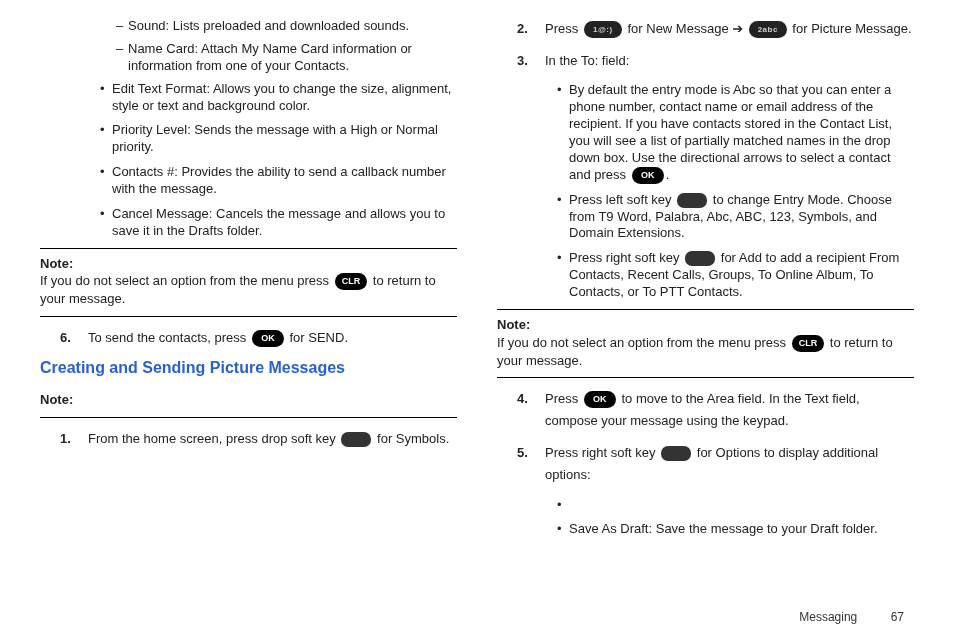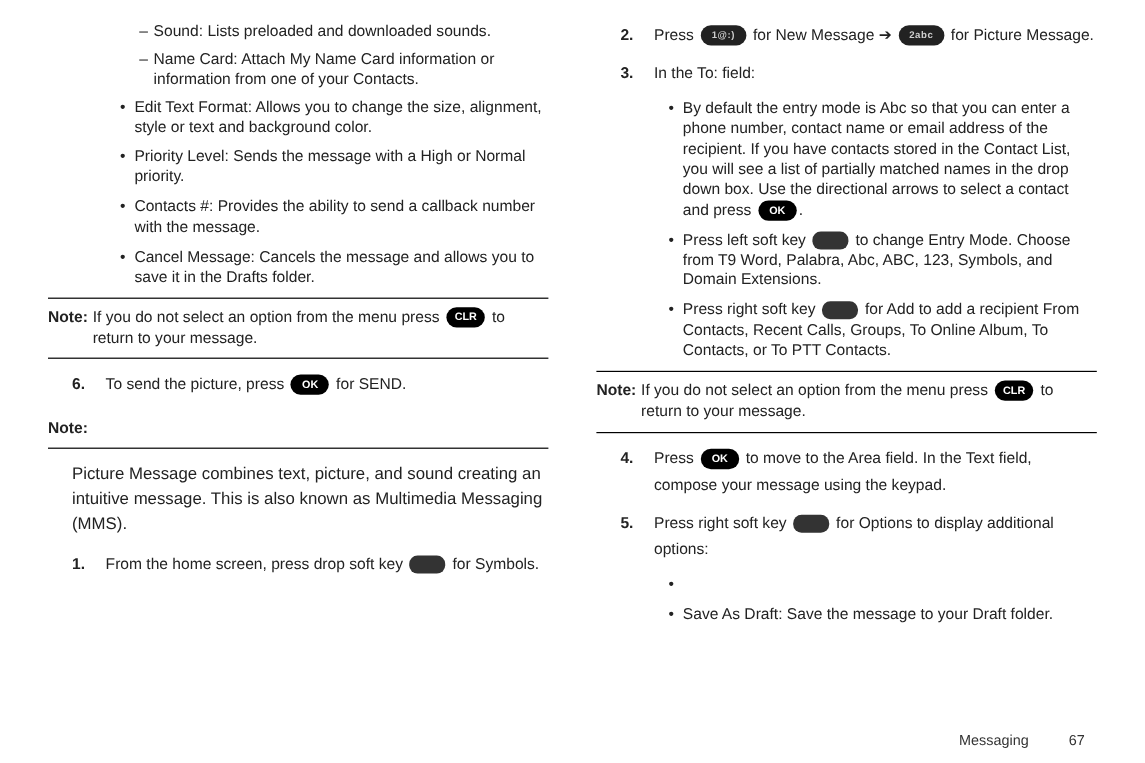--- a/index.html
+++ b/index.html
@@ -40,20 +40,21 @@
   }
   .bullet-item .bullet { flex: 0 0 12px; }
 
   .note-row {
     display: flex;
     border-top: 1px solid #000;
     border-bottom: 1px solid #000;
     padding: 6px 0 8px 0;
     margin: 8px 0;
     line-height: 1.35;
+    flex-direction: column;
   }
   .note-row .note-label { font-weight: bold; flex: 0 0 auto; margin-right: 4px; }
   .note-row .note-body { flex: 1; }
 
   .note-row.no-top { border-top: none; }
 
   .num-item {
     display: flex;
     margin-left: 20px;
     margin-bottom: 10px;
@@ -177,30 +178,30 @@
     <div class="note-row">
       <span class="note-label">Note:</span>
       <span class="note-body">
         <span>If you do not select an option from the menu press </span><span class="key key-clr"></span><span> to return to your message.</span>
       </span>
     </div>
 
     <div class="num-item">
       <span class="num">6.</span>
       <span>
-        <span>To send the picture, press </span><span class="key key-ok"></span><span> for </span><b>SEND</b>.
-      </span>
-    </div>
-
+        <span>To send the contacts, press </span><span class="key key-ok"></span><span> for </span><b>SEND</b>.
+      </span>
+    </div>
+
+    <div class="heading-blue">Creating and Sending Picture Messages</div>
 
     <div class="note-row no-top">
       <span class="note-label">Note:</span>
     </div>
 
-    <div class="body-text">Picture Message combines text, picture, and sound creating an intuitive message. This is also known as Multimedia Messaging (MMS).</div>
 
     <div class="num-item">
       <span class="num">1.</span>
       <span>
         <span>From the home screen, press drop soft key </span><span class="key key-soft"></span><span> for </span><b>Symbols</b><span>.</span>
       </span>
     </div>
 
   </div>
 

